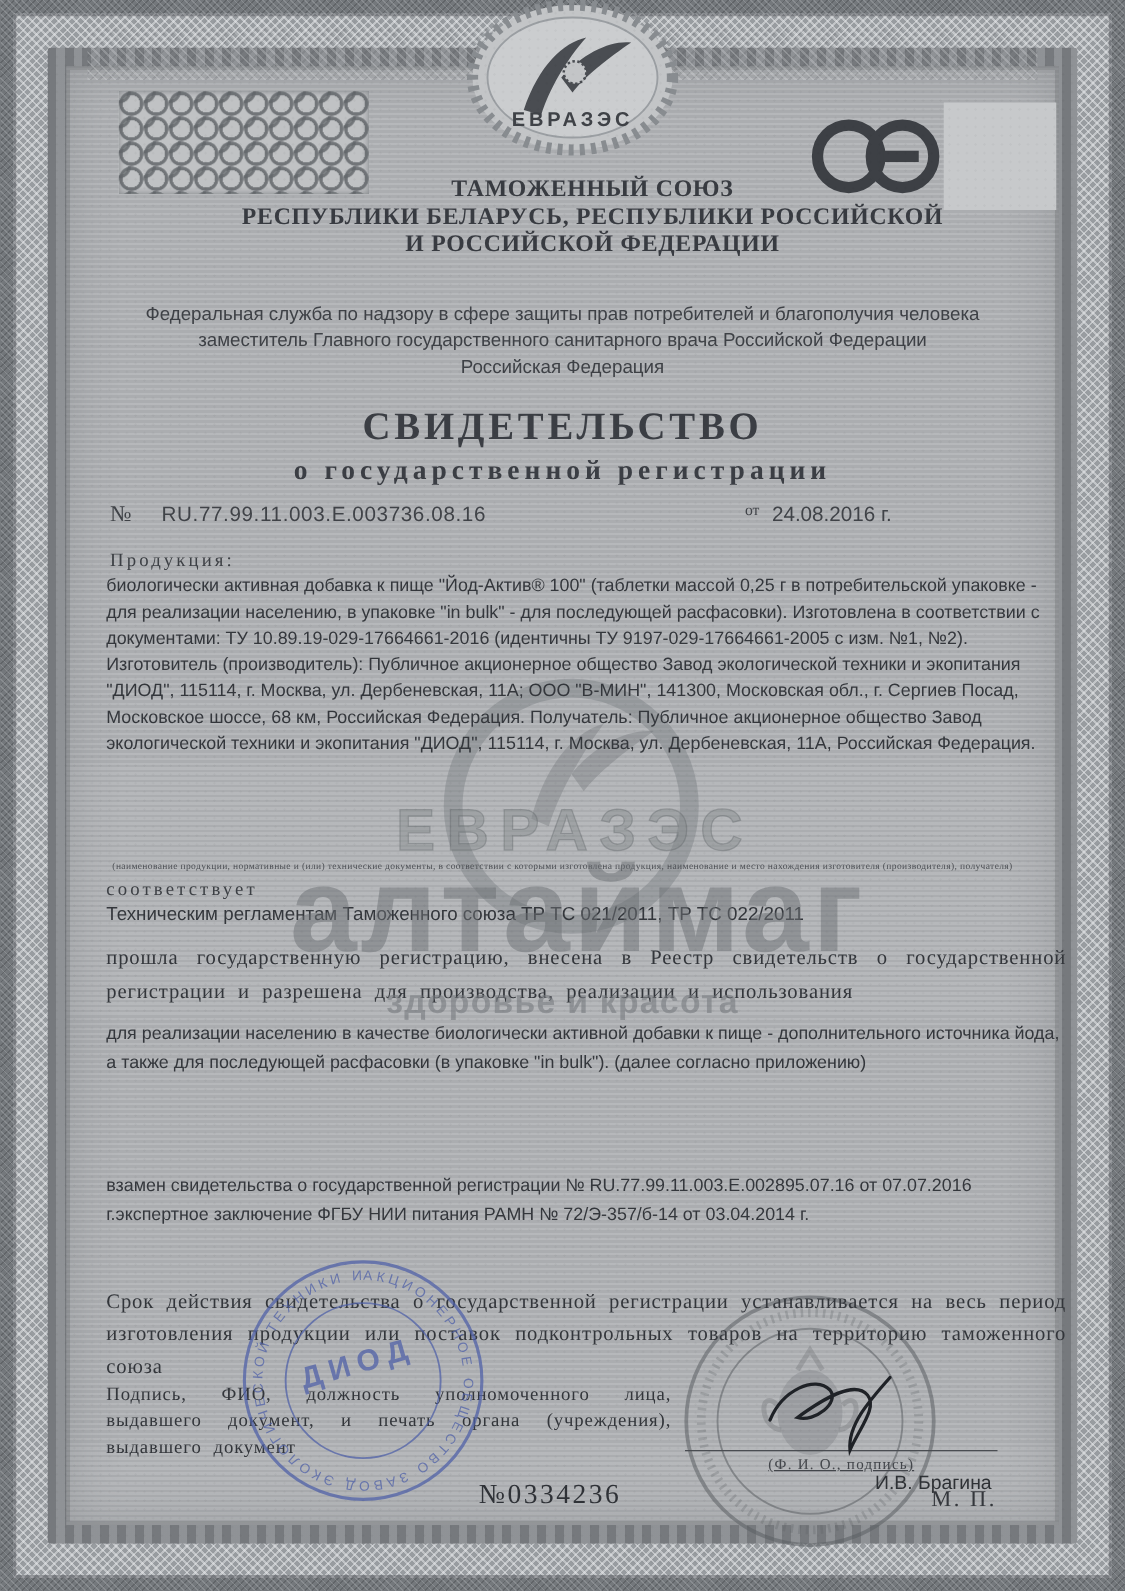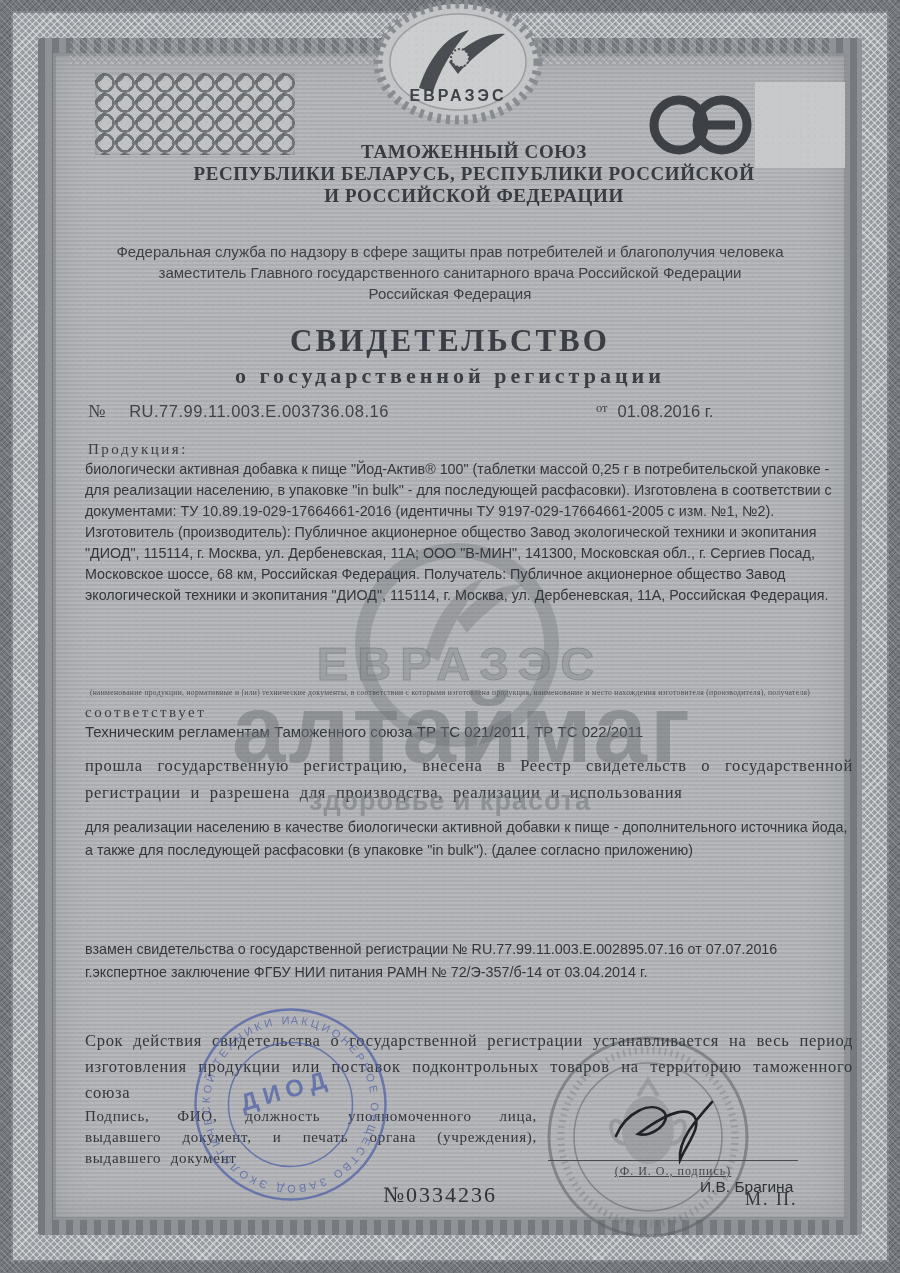--- a/index.html
+++ b/index.html
@@ -155,21 +155,21 @@
 
 
   <div class="abs centered doc-title">СВИДЕТЕЛЬСТВО</div>
   <div class="abs centered doc-subtitle">о государственной регистрации</div>
 
   <div class="abs num-row">
     <span class="num-label">№</span>
     <span class="num-value">RU.77.99.11.003.Е.003736.08.16</span>
     <span class="date-wrap">
       <span class="ot">от</span>
-      <span class="date-value">01.08.2016 г.</span>
+      <span class="date-value">24.08.2016 г.</span>
     </span>
   </div>
 
   <div class="abs product-label">Продукция:</div>
   <div class="abs body-sans sans product-text">биологически активная добавка к пище "Йод-Актив® 100" (таблетки массой 0,25 г в потребительской упаковке - для реализации населению, в упаковке "in bulk" - для последующей расфасовки). Изготовлена в соответствии с документами: ТУ 10.89.19-029-17664661-2016 (идентичны ТУ 9197-029-17664661-2005 с изм. №1, №2). Изготовитель (производитель): Публичное акционерное общество Завод экологической техники и экопитания "ДИОД", 115114, г. Москва, ул. Дербеневская, 11А; ООО "В-МИН", 141300, Московская обл., г. Сергиев Посад, Московское шоссе, 68 км, Российская Федерация.  Получатель: Публичное акционерное общество Завод экологической техники и экопитания "ДИОД", 115114, г. Москва, ул. Дербеневская, 11А, Российская Федерация.</div>
   <div class="abs centered caption-tiny cap2">(наименование продукции, нормативные и (или) технические документы, в соответствии с которыми изготовлена продукция, наименование и место нахождения изготовителя (производителя), получателя)</div>
 
   <div class="abs conforms-label">соответствует</div>
   <div class="abs body-sans sans conforms-text">Техническим регламентам Таможенного союза ТР ТС 021/2011, ТР ТС 022/2011</div>
 

